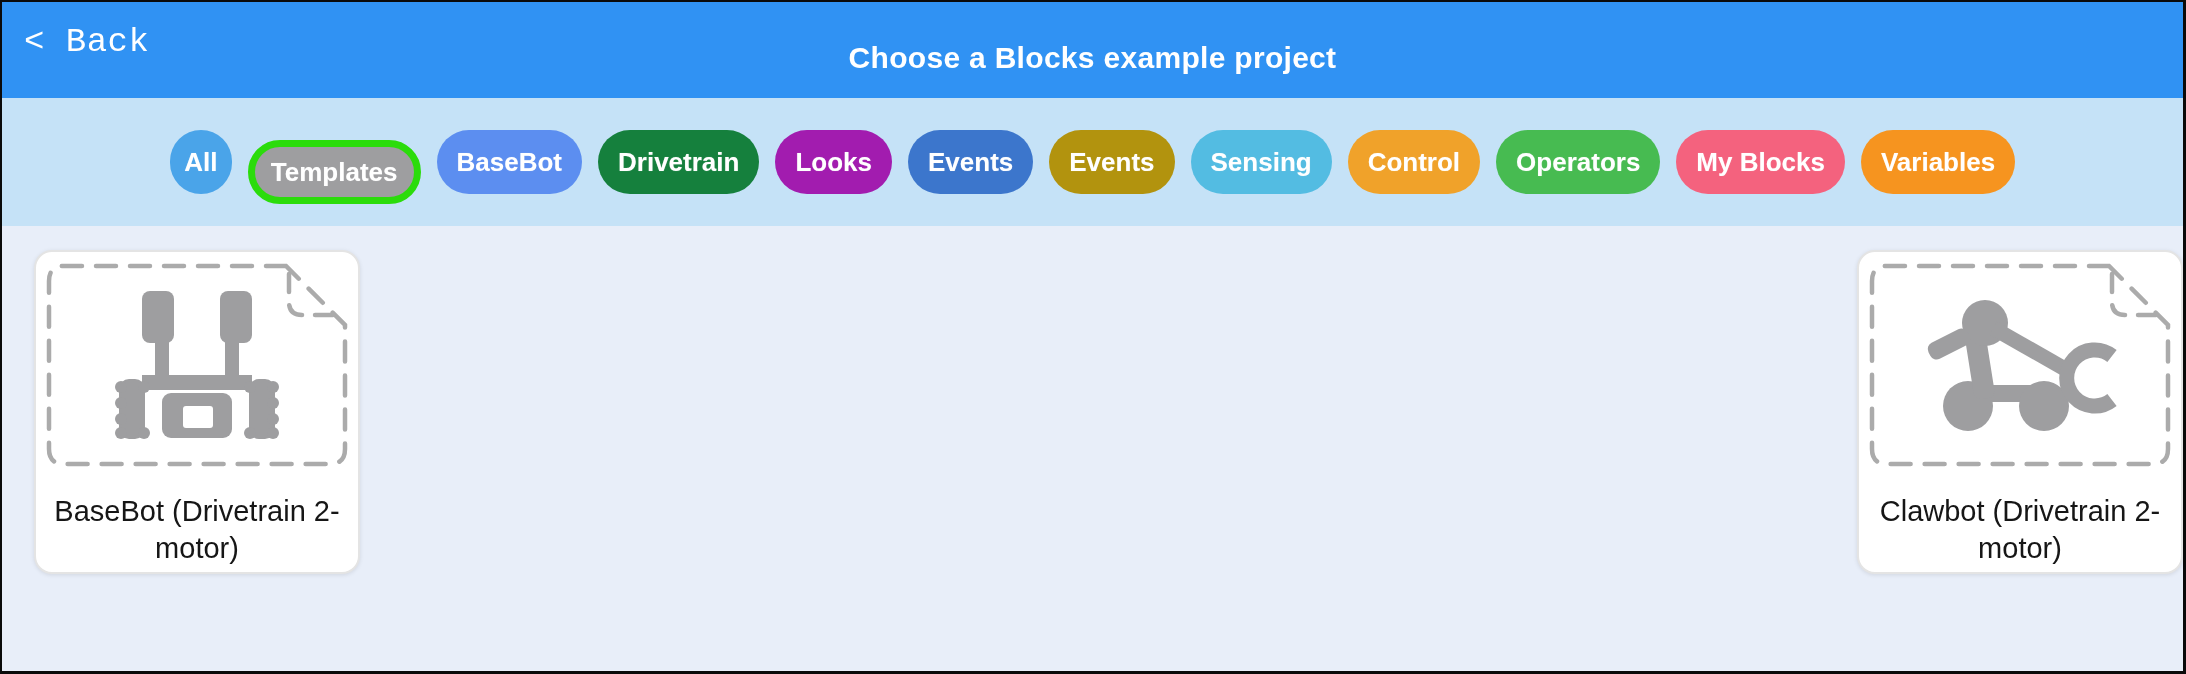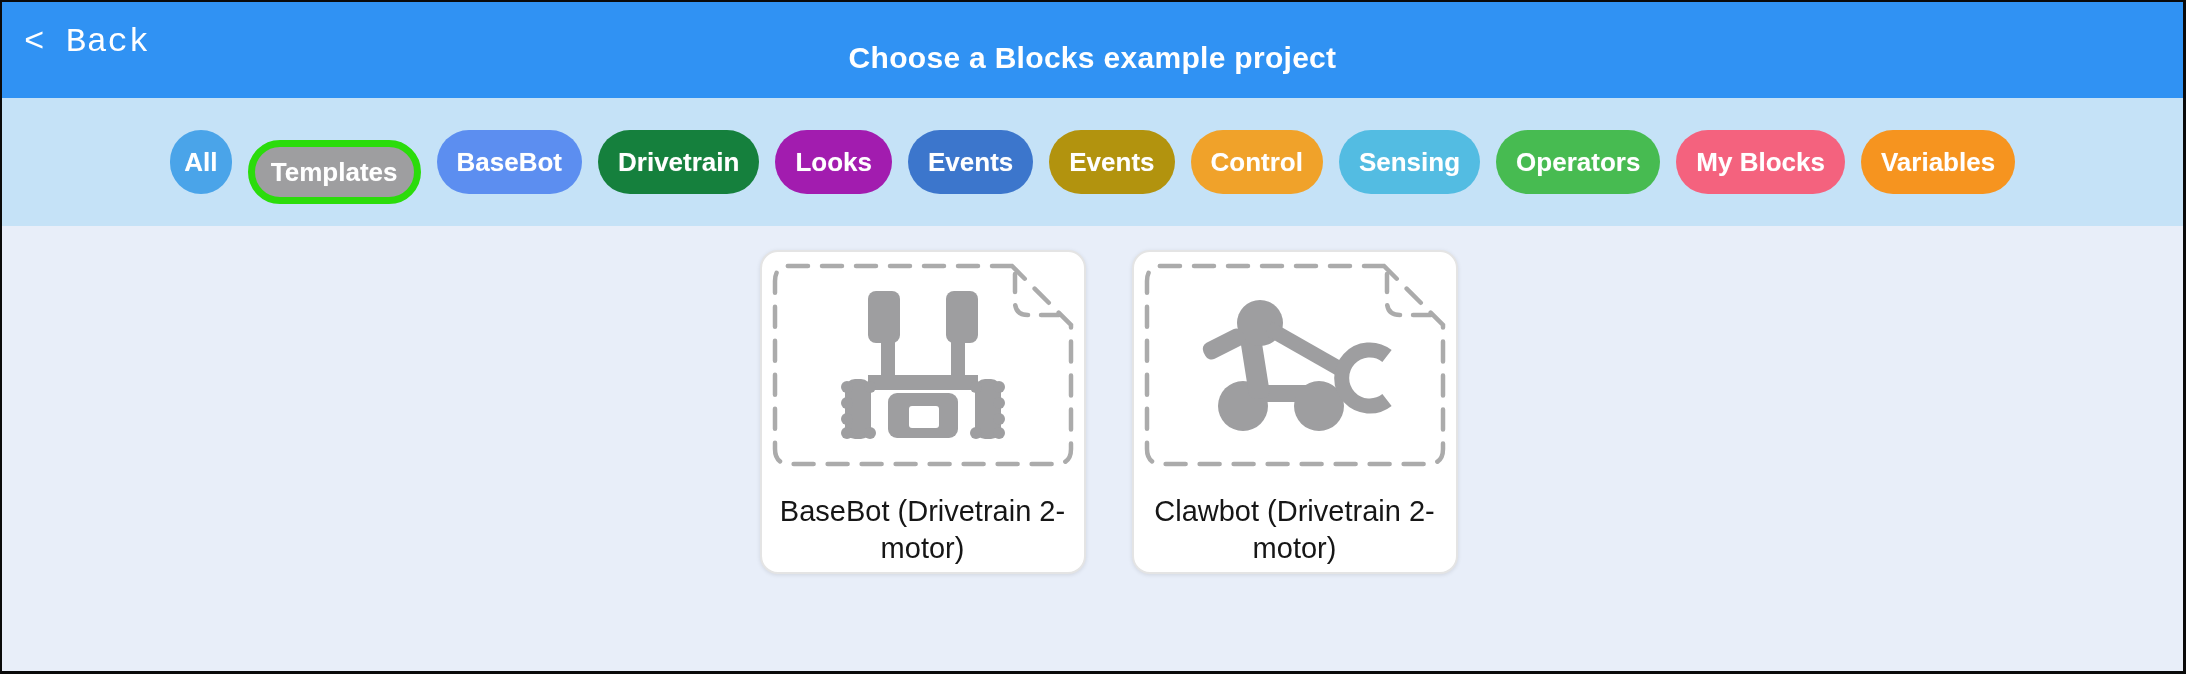--- a/index.html
+++ b/index.html
@@ -79,21 +79,21 @@
   .pill.selected {
     border: 7px solid var(--selected-ring, #2BDC0B);
     padding: 0 16px;
     margin-top: 20px;
   }
   
   .main {
     flex: 1 1 auto;
     background: var(--main-bg, #E8EEF9);
     display: flex;
-    justify-content: center;
+    justify-content: space-between;
     align-items: flex-start;
     padding-top: 24px;
     gap: 46px;
     padding-left: 32px;
   }
   .card {
     box-sizing: border-box;
     width: 326px;
     height: 324px;
     background: #ffffff;
@@ -152,25 +152,25 @@
     </div>
       <div class="pill" style="background: #a21caf; justify-content: center;">
       <span class="pill-label">Looks</span>
     </div>
       <div class="pill" style="background: rgb(60, 118, 204);">
       <span class="pill-label">Events</span>
     </div>
       <div class="pill" style="background: rgb(178, 147, 14); text-align: right;">
       <span class="pill-label">Events</span>
     </div>
+      <div class="pill" style="background: rgb(83, 188, 226);">
+      <span class="pill-label">Sensing</span>
+    </div>
       <div class="pill" style="background: rgb(240, 162, 42);">
       <span class="pill-label">Control</span>
-    </div>
-      <div class="pill" style="background: rgb(83, 188, 226);">
-      <span class="pill-label">Sensing</span>
     </div>
       <div class="pill" style="background: rgb(71, 187, 81);">
       <span class="pill-label">Operators</span>
     </div>
       <div class="pill" style="background: rgb(244, 98, 126);">
       <span class="pill-label">My Blocks</span>
     </div>
       <div class="pill" style="background: rgb(246, 148, 31);">
       <span class="pill-label">Variables</span>
     </div>

